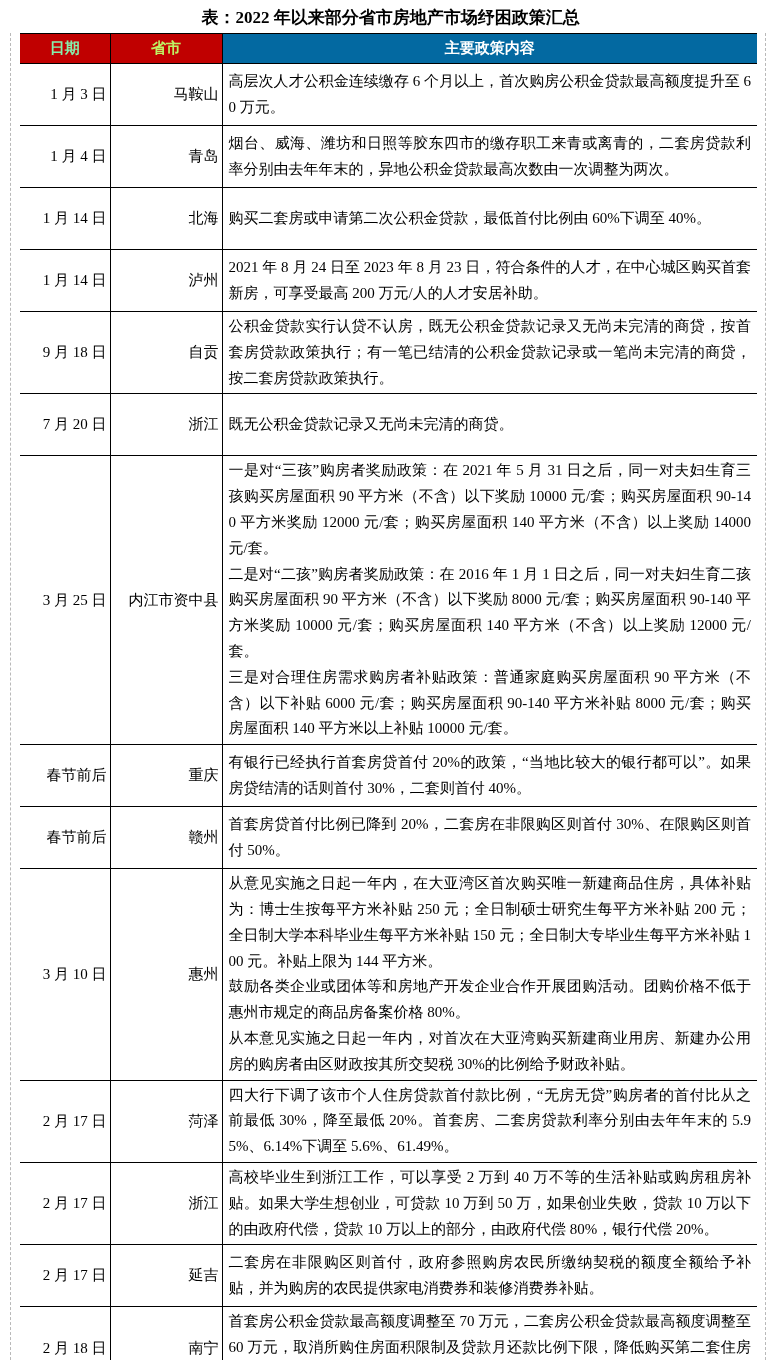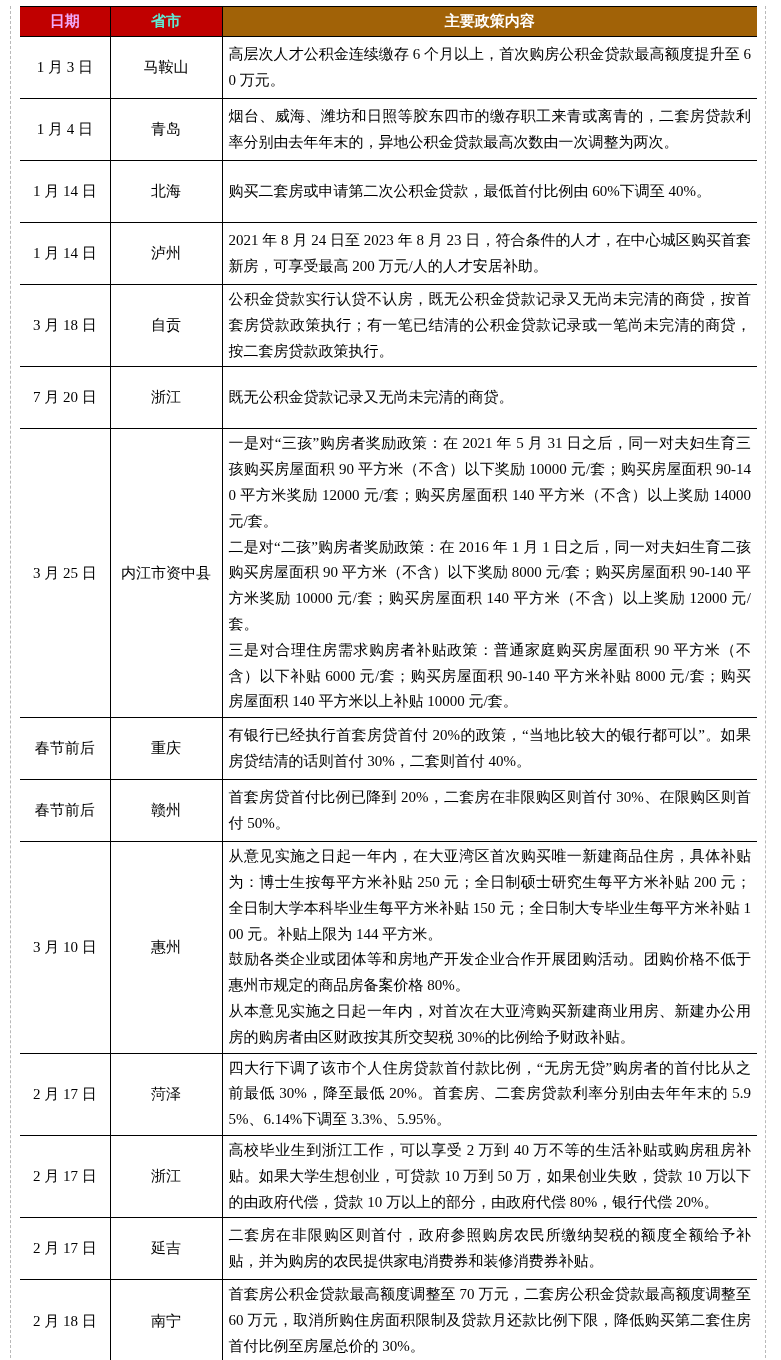--- a/index.html
+++ b/index.html
@@ -47,21 +47,21 @@
   thead th{
     background:#C00000;
     color:#fff;
     font-weight:bold;
     text-align:center;
     height:27px;
     padding:1px 2px;
     font-size:15.5px;
   }
   td.date, td.city{
-    text-align:center;
+    text-align:right;
     padding:18px 3px;
     line-height:25px;
   }
   td.policy-text{
     text-align:justify;
     padding:2px 6px;
     line-height:25.8px;
     white-space:pre-wrap;
     word-break:break-all;
   }
@@ -72,33 +72,34 @@
     margin-top:6px;
     padding-right:0;
     box-sizing:border-box;
   }
 </style>
 </head>
 <body>
 
 <div class="page">
 
+  <div class="title">表：2022 年以来部分省市房地产市场纾困政策汇总</div>
 
   <div class="table-boundary">
     <table class="policy">
       <colgroup>
         <col class="c-date">
           <col class="c-city">
           <col class="c-policy">
       </colgroup>
       <thead>
         <tr>
-          <th style="background: rgb(192, 0, 0); color: #f0abfc;">日期</th>
-          <th style="background: rgb(192, 0, 0); color: #5eead4; margin-top: 12px;">省市</th>
-          <th style="background: #a16207; color: rgb(255, 255, 255);">主要政策内容</th>
+          <th style="background: rgb(192, 0, 0); color: #86efac;">日期</th>
+          <th style="background: rgb(192, 0, 0); color: #bef264; margin-top: 12px;">省市</th>
+          <th style="background: #0369a1; color: rgb(255, 255, 255);">主要政策内容</th>
         </tr>
       </thead>
       <tbody id="policy-tbody">
   <tr>
     <td class="date">1 月 3 日</td>
     <td class="city">马鞍山</td>
     <td class="policy-text">高层次人才公积金连续缴存 6 个月以上，首次购房公积金贷款最高额度提升至 60 万元。</td>
   </tr>
 
   <tr>
@@ -114,21 +115,21 @@
     <td class="policy-text">购买二套房或申请第二次公积金贷款，最低首付比例由 60%下调至 40%。</td>
   </tr>
 
   <tr>
     <td class="date">1 月 14 日</td>
     <td class="city">泸州</td>
     <td class="policy-text">2021 年 8 月 24 日至 2023 年 8 月 23 日，符合条件的人才，在中心城区购买首套新房，可享受最高 200 万元/人的人才安居补助。</td>
   </tr>
 
   <tr>
-    <td class="date">3 月 18 日</td>
+    <td class="date">9 月 18 日</td>
     <td class="city">自贡</td>
     <td class="policy-text">公积金贷款实行认贷不认房，既无公积金贷款记录又无尚未完清的商贷，按首套房贷款政策执行；有一笔已结清的公积金贷款记录或一笔尚未完清的商贷，按二套房贷款政策执行。</td>
   </tr>
 
   <tr>
     <td class="date">7 月 20 日</td>
     <td class="city">浙江</td>
     <td class="policy-text">既无公积金贷款记录又无尚未完清的商贷。</td>
   </tr>
 
@@ -156,21 +157,21 @@
     <td class="date">3 月 10 日</td>
     <td class="city">惠州</td>
     <td class="policy-text">从意见实施之日起一年内，在大亚湾区首次购买唯一新建商品住房，具体补贴为：博士生按每平方米补贴 250 元；全日制硕士研究生每平方米补贴 200 元；全日制大学本科毕业生每平方米补贴 150 元；全日制大专毕业生每平方米补贴 100 元。补贴上限为 144 平方米。
 鼓励各类企业或团体等和房地产开发企业合作开展团购活动。团购价格不低于惠州市规定的商品房备案价格 80%。
 从本意见实施之日起一年内，对首次在大亚湾购买新建商业用房、新建办公用房的购房者由区财政按其所交契税 30%的比例给予财政补贴。</td>
   </tr>
 
   <tr>
     <td class="date">2 月 17 日</td>
     <td class="city">菏泽</td>
-    <td class="policy-text">四大行下调了该市个人住房贷款首付款比例，“无房无贷”购房者的首付比从之前最低 30%，降至最低 20%。首套房、二套房贷款利率分别由去年年末的 5.95%、6.14%下调至 3.3%、5.95%。</td>
+    <td class="policy-text">四大行下调了该市个人住房贷款首付款比例，“无房无贷”购房者的首付比从之前最低 30%，降至最低 20%。首套房、二套房贷款利率分别由去年年末的 5.95%、6.14%下调至 5.6%、61.49%。</td>
   </tr>
 
   <tr>
     <td class="date">2 月 17 日</td>
     <td class="city">浙江</td>
     <td class="policy-text">高校毕业生到浙江工作，可以享受 2 万到 40 万不等的生活补贴或购房租房补贴。如果大学生想创业，可贷款 10 万到 50 万，如果创业失败，贷款 10 万以下的由政府代偿，贷款 10 万以上的部分，由政府代偿 80%，银行代偿 20%。</td>
   </tr>
 
   <tr>
     <td class="date">2 月 17 日</td>

